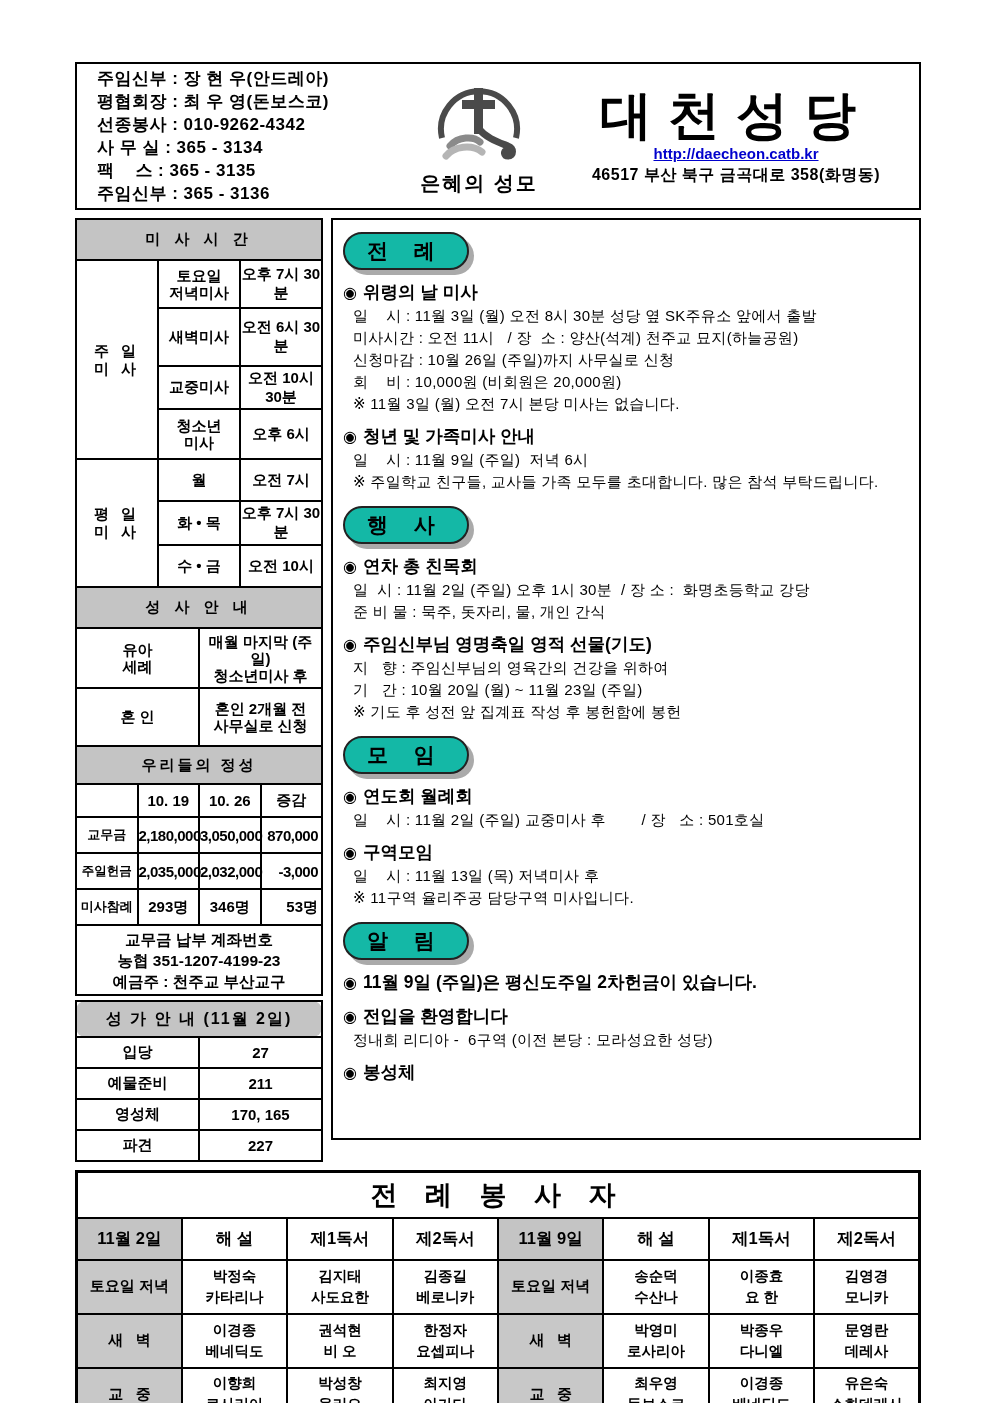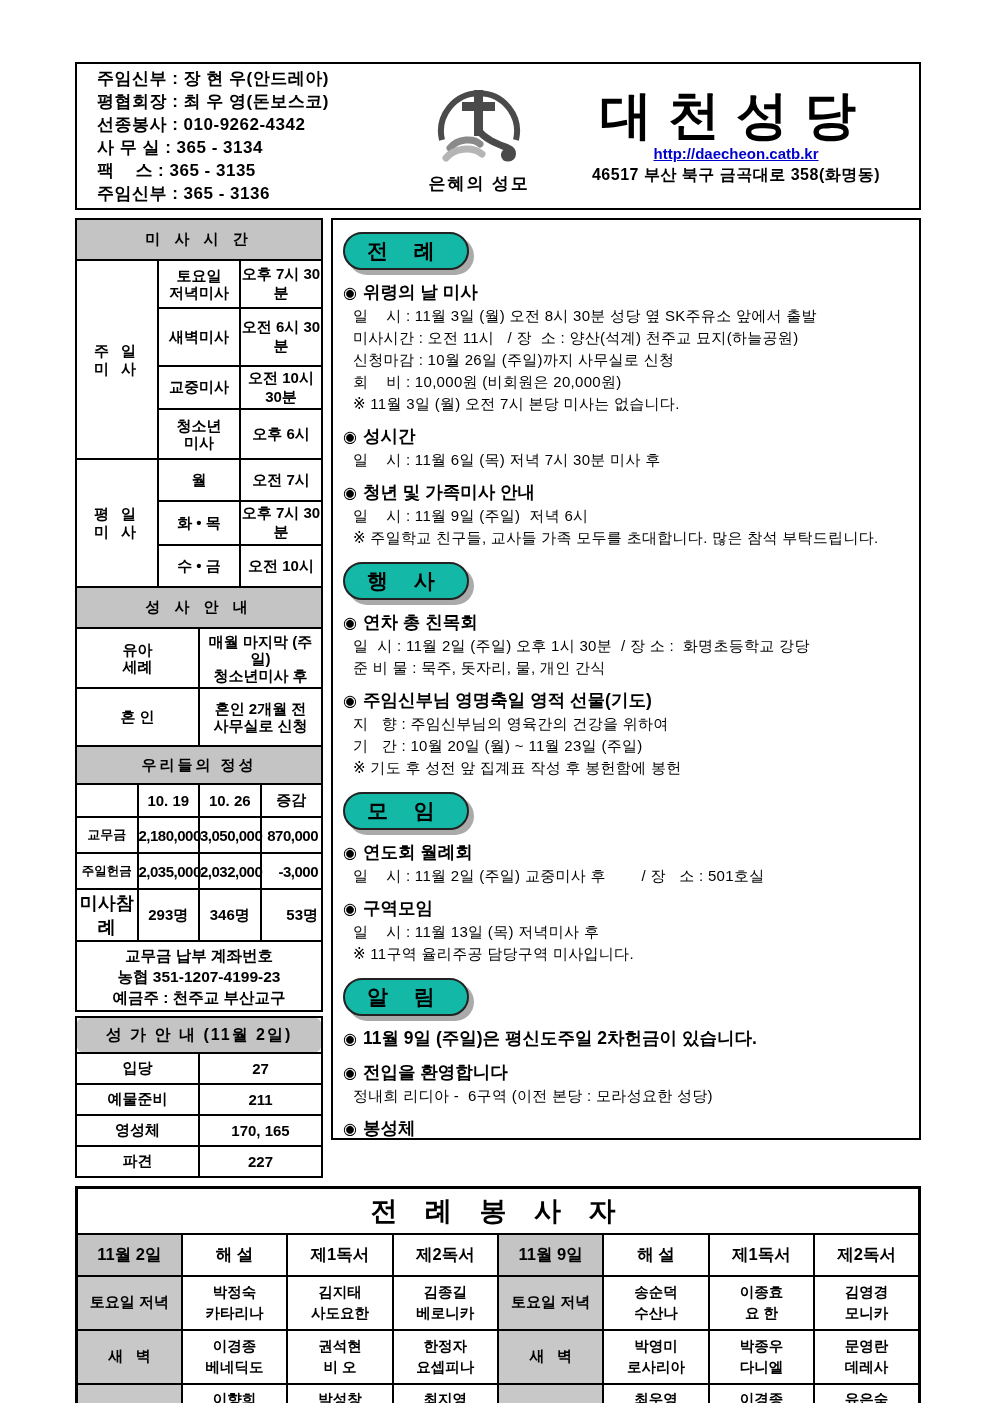--- a/index.html
+++ b/index.html
@@ -9,21 +9,21 @@
     font-family:"Liberation Sans","DejaVu Sans",sans-serif;
     color:#000; position:relative;
   }
   .page { position:absolute; left:75px; top:62px; width:846px; }
 
   
   .header-box { border:2px solid #000; height:148px; display:flex; align-items:center; }
   .contact { width:322px; padding:6px 0 6px 20px; }
   .contact div { font-size:17px; font-weight:bold; line-height:23px; letter-spacing:0.5px; white-space:pre; }
   .logo-wrap { width:160px; text-align:center; }
-  .logo-caption { font-size:17px; font-weight:bold; margin-top:2px; letter-spacing:2px;font-family:Liberation Serif, serif; }
+  .logo-caption { font-size:20px; font-weight:bold; margin-top:2px; letter-spacing:2px; }
   .title-wrap { flex:1; text-align:center; padding-right:6px; }
   .church-title { font-size:52px; font-weight:900; letter-spacing:16px; line-height:56px; white-space:nowrap; }
   .church-url { display:inline-block; color:#0000cc; font-size:15px; font-weight:bold; text-decoration:underline; margin-top:2px; }
   .church-addr { font-size:16px; font-weight:bold; margin-top:2px; letter-spacing:0.5px; }
 
   
   .main { display:flex; margin-top:8px; align-items:flex-start; }
   .left-col { width:248px; }
   .left-col table { border-collapse:collapse; width:100%; table-layout:fixed; }
   .left-col td { border:2px solid #000; text-align:center; vertical-align:middle;
@@ -187,21 +187,21 @@
           <td class="money">3,050,000</td>
           <td class="money" style="text-align:right; padding-right:3px;">870,000</td>
         </tr>
         <tr style="height:36px;">
           <td style="font-size:12.5px;">주일헌금</td>
           <td class="money">2,035,000</td>
           <td class="money">2,032,000</td>
           <td class="money" style="text-align:right; padding-right:3px;">-3,000</td>
         </tr>
         <tr style="height:36px;">
-          <td style="font-size:18px;">미사참례</td>
+          <td style="font-size:13px;">미사참례</td>
           <td class="num">293명</td>
           <td class="num">346명</td>
           <td class="num" style="text-align:right; padding-right:3px;">53명</td>
         </tr>
         <tr style="height:70px;">
           <td colspan="4" class="acct">
             <div>교무금 납부 계좌번호</div>
             <div>농협 351-1207-4199-23</div>
             <div>예금주 : 천주교 부산교구</div>
           </td>
@@ -238,24 +238,20 @@
 
       
       <div class="badge">전 례</div>
       <div class="item">
         <div class="item-title"><span class="bullet">◉</span><span>위령의 날 미사</span></div>
         <div class="line">일    시 : 11월 3일 (월) 오전 8시 30분 성당 옆 SK주유소 앞에서 출발</div>
         <div class="line">미사시간 : 오전 11시   / 장  소 : 양산(석계) 천주교 묘지(하늘공원)</div>
         <div class="line">신청마감 : 10월 26일 (주일)까지 사무실로 신청</div>
         <div class="line">회    비 : 10,000원 (비회원은 20,000원)</div>
         <div class="line">※ 11월 3일 (월) 오전 7시 본당 미사는 없습니다.</div>
-      </div>
-      <div class="item">
-        <div class="item-title"><span class="bullet">◉</span><span>성시간</span></div>
-        <div class="line">일    시 : 11월 6일 (목) 저녁 7시 30분 미사 후</div>
       </div>
       <div class="item">
         <div class="item-title"><span class="bullet">◉</span><span>청년 및 가족미사 안내</span></div>
         <div class="line">일    시 : 11월 9일 (주일)  저녁 6시</div>
         <div class="line">※ 주일학교 친구들, 교사들 가족 모두를 초대합니다. 많은 참석 부탁드립니다.</div>
       </div>
 
       
       <div class="badge">행 사</div>
       <div class="item">

